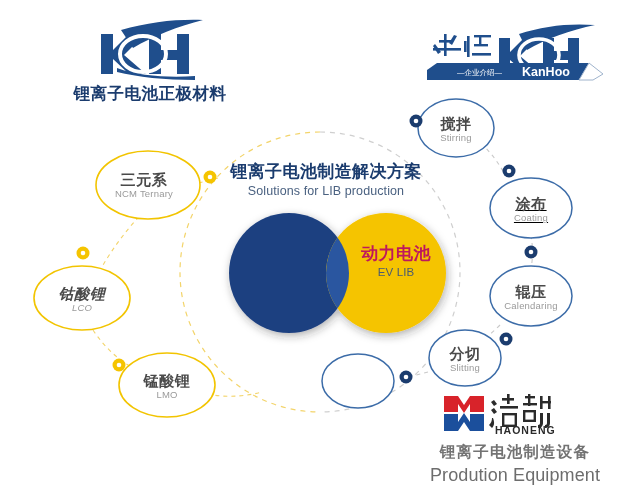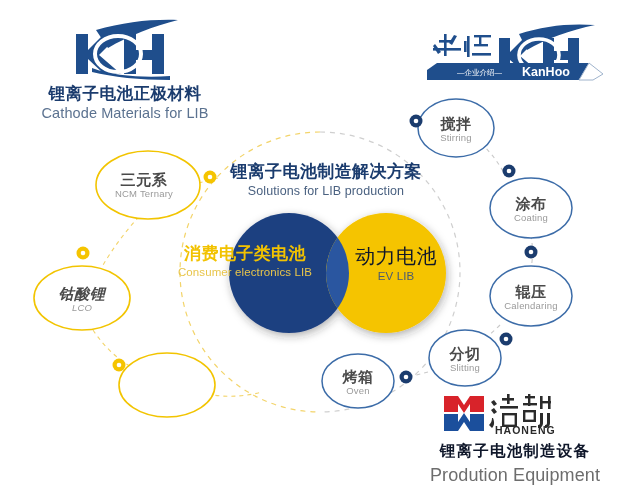--- a/index.html
+++ b/index.html
@@ -11,40 +11,40 @@
     position:relative;
     width:619px;height:489px;
     background:#ffffff;
     overflow:hidden;
   }
 
   
   .abs{position:absolute;}
 
   
-  #brand-left{left:0;top:18px;width:250px;text-align:center;}
+  #brand-left{left:0;top:18px;width:250px;text-align:center;padding-left:25px;}
   #kh-logo-left{width:118px;height:62px;margin:0 auto;display:block;}
   #brand-left .cn{
     font-size:16.5px;font-weight:bold;color:#1b3c6e;
     letter-spacing:.5px;margin-top:2px;line-height:1.35;
   }
   #brand-left .en{
     font-size:14.5px;color:#5b7290;letter-spacing:.1px;line-height:1.3;
   }
 
   
   #brand-right{right:8px;top:22px;width:182px;height:62px;}
   #kh-logo-right{position:absolute;right:8px;top:0;width:176px;height:62px;}
 
   
   #brand-bottom{right:6px;top:392px;width:196px;text-align:center;}
   #haoneng-logo{width:150px;height:44px;margin:0 auto;display:block;}
   #brand-bottom .cn{
-    font-size:15.5px;font-weight:bold;color:#0f172a;
-    letter-spacing:1.2px;margin-top:6px;line-height:1.35;font-family:Liberation Mono, monospace;
+    font-size:15.5px;font-weight:bold;color:#737373;
+    letter-spacing:1.2px;margin-top:6px;line-height:1.35;
   }
   #brand-bottom .en{
     font-size:18px;color:#6d6d6d;letter-spacing:.1px;line-height:1.35;
   }
 
   
   #canvas{left:0;top:0;width:619px;height:489px;}
 
   
   #center-title{left:206px;top:161px;width:240px;text-align:center;}
@@ -62,21 +62,21 @@
   #label-consumer .cn{
     font-size:17px;font-weight:bold;color:#f2c200;letter-spacing:.4px;
     white-space:nowrap;line-height:1.3;
   }
   #label-consumer .en{
     font-size:11.5px;color:#e8c54a;letter-spacing:.1px;white-space:nowrap;
     line-height:1.35;
   }
   #label-ev{left:340px;top:243px;width:112px;text-align:center;}
   #label-ev .cn{
-    font-size:20px;font-weight:normal;color:#0f172a;letter-spacing:.4px;
+    font-size:17px;font-weight:bold;color:#be185d;letter-spacing:.4px;
     white-space:nowrap;line-height:1.3;
   }
   #label-ev .en{
     font-size:11.5px;color:#4a5b70;letter-spacing:.1px;white-space:nowrap;
     line-height:1.35;
   }
 
   
   .node{position:absolute;text-align:center;pointer-events:auto;}
   .node .cn{font-size:15px;font-weight:bold;color:#4a4a4a;
@@ -172,21 +172,20 @@
     <svg id="kh-logo-left" viewBox="0 0 118 62">
       <g fill="#1f4e8c">
         <path d="M10 16 L22 16 L22 32 L38 16 L54 16 L33 37 L55 56 L38 56 L22 41 L22 56 L10 56 Z"></path>
         <path d="M58 16 L70 16 L70 32 L86 32 L86 16 L98 16 L98 56 L86 56 L86 42 L70 42 L70 56 L58 56 Z"></path>
         <path d="M30 12 C58 4 86 1 112 2 C88 8 62 18 42 30 Z"></path>
         <path d="M26 50 C48 58 78 60 104 58 L104 62 C74 62 46 59 26 54 Z"></path>
       </g>
       <ellipse cx="52" cy="36" rx="23" ry="18" fill="none" stroke="#ffffff" stroke-width="4"></ellipse>
     </svg>
     <div class="cn">锂离子电池正极材料</div>
-    <div class="en">Cathode Materials for LIB</div>
   </div>
 
   <div id="center-title" class="abs">
     <div class="cn">锂离子电池制造解决方案</div>
     <div class="en">Solutions for LIB production</div>
   </div>
 
   <div id="brand-right" class="abs">
     <svg id="kh-logo-right" viewBox="0 0 176 62">
 
@@ -212,57 +211,53 @@
       </g>
       <ellipse cx="112" cy="33" rx="20" ry="16" fill="none" stroke="#ffffff" stroke-width="3.6"></ellipse>
 
       <path d="M0 48 L10 41 L162 41 L152 58 L0 58 Z" fill="#1f4e8c"></path>
       <path d="M152 58 L162 41 L176 52 L166 58 Z" fill="#ffffff" stroke="#9fb3cc" stroke-width="1"></path>
       <text x="30" y="52.5" fill="#ffffff" font-size="7.5" font-family="Liberation Sans, sans-serif">—企业介绍—</text>
       <text x="95" y="53.5" fill="#ffffff" font-size="12.5" font-weight="bold" font-family="Liberation Sans, sans-serif">KanHoo</text>
     </svg>
   </div>
 
-  <div id="label-consumer" class="abs">
-    <div class="cn">消费电子类电池</div>
-    <div class="en">Consumer electronics LIB</div>
-  </div>
   <div id="label-ev" class="abs">
     <div class="cn">动力电池</div>
     <div class="en">EV LIB</div>
   </div>
 
   <div class="node" style="left:98px;top:171px;width:92px;">
     <div class="cn">三元系</div>
     <div class="en">NCM Ternary</div>
   </div>
   <div class="node" style="left:32px;top:285px;width:100px;font-style:italic;">
     <div class="cn">钴酸锂</div>
     <div class="en">LCO</div>
   </div>
+  <div class="node" style="left:117px;top:372px;width:100px;">
+    <div class="cn">锰酸锂</div>
+    <div class="en">LMO</div>
+  </div>
 
   <div class="node" style="left:406px;top:115px;width:100px;">
     <div class="cn">搅拌</div>
     <div class="en">Stirring</div>
   </div>
-  <div class="node" style="left:481px;top:195px;width:100px;">
+  <div class="node" style="left:481px;top:195px;width:100px;text-decoration:underline;">
     <div class="cn">涂布</div>
     <div class="en">Coating</div>
   </div>
   <div class="node" style="left:481px;top:283px;width:100px;text-align:center;">
     <div class="cn">辊压</div>
     <div class="en">Calendaring</div>
   </div>
   <div class="node" style="left:415px;top:345px;width:100px;">
     <div class="cn">分切</div>
     <div class="en">Slitting</div>
-  </div>
-  <div class="node" style="left:308px;top:368px;width:100px;">
-    <div class="cn">烤箱</div>
-    <div class="en">Oven</div>
   </div>
 
   <div id="brand-bottom" class="abs">
     <svg id="haoneng-logo" viewBox="0 0 150 44">
 
       <path d="M4 4 L18 4 L24 13 L30 4 L44 4 L44 20 L30 20 L30 12 L24 21 L18 12 L18 20 L4 20 Z" fill="#d8232a"></path>
       <path d="M4 22 L18 22 L18 30 L24 21 L30 30 L30 22 L44 22 L44 39 L30 39 L24 30 L18 39 L4 39 Z" fill="#1b4f9c"></path>
 
       <g fill="#2b2b2b">
         <path d="M54 8 L57 12 L54 14 L51 10 Z"></path>

